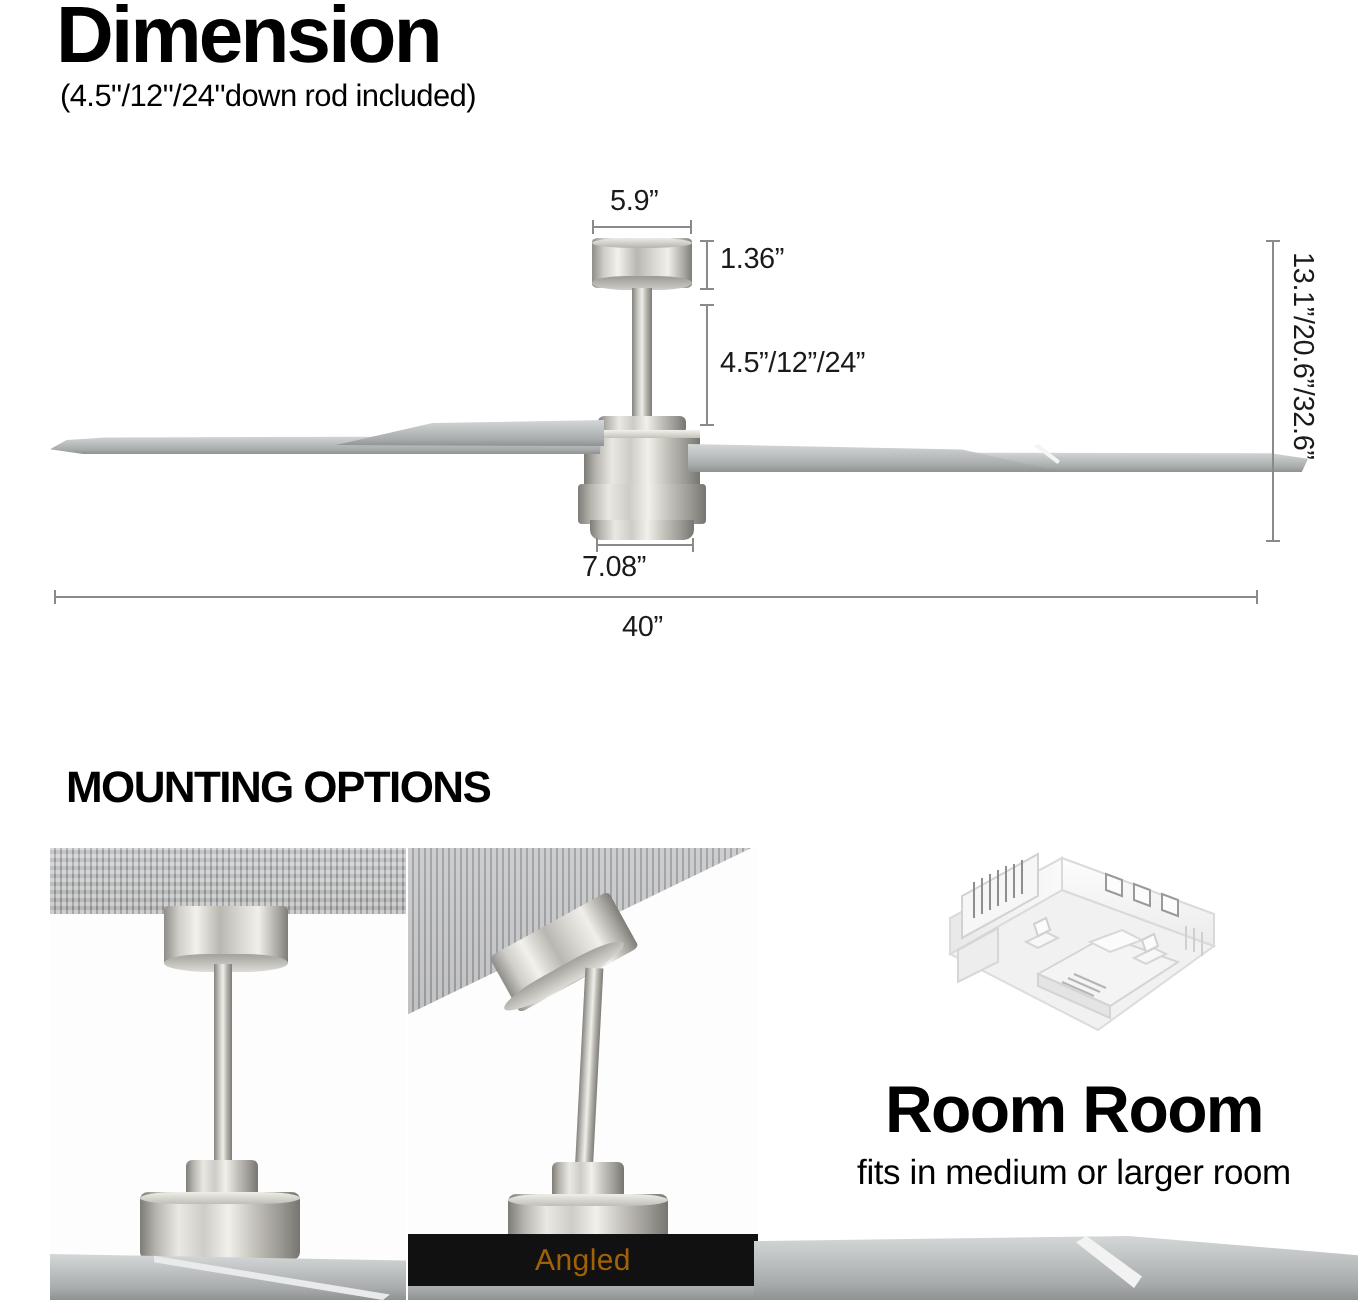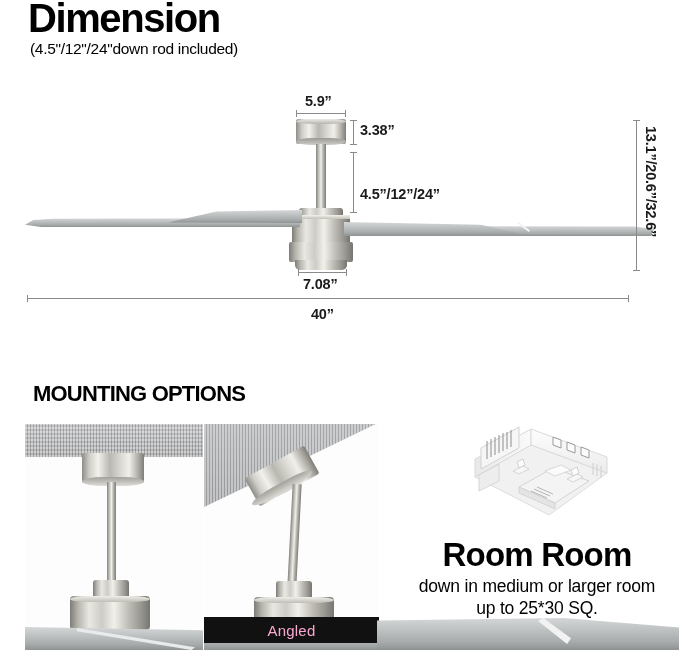--- a/index.html
+++ b/index.html
@@ -6,21 +6,21 @@
   body{width:679px;height:650px;position:relative;overflow:hidden;
        font-family:"Liberation Sans","DejaVu Sans",sans-serif;color:#000;}
   .abs{position:absolute;}
 
   
   #dim-title{left:28px;top:-2px;font-size:40px;font-weight:bold;letter-spacing:-1.4px;line-height:1;}
   #dim-sub{left:30px;top:40px;font-size:15.5px;letter-spacing:-.3px;}
   #mount-title{left:33px;top:383px;font-size:22px;font-weight:bold;letter-spacing:-.8px;line-height:1;}
 
   
-  #diagram{left:0;top:90px;width:679px;height:250px;font-weight:bold;}
+  #diagram{left:0;top:90px;width:679px;height:250px;}
 
   .dimtext{font-size:14.5px;color:#1a1a1a;letter-spacing:-.2px;white-space:nowrap;}
   .vert{writing-mode:vertical-rl;text-orientation:mixed;}
 
   
   .canopy{
     background:linear-gradient(90deg,#8e8d88 0%,#cfcec8 12%,#f2f1ec 26%,#b9b7b0 45%,
               #d9d8d2 62%,#f0efe9 76%,#a9a7a0 92%,#7e7d78 100%);
     border-radius:3px/2px;
   }
@@ -47,21 +47,21 @@
     background:
       repeating-linear-gradient(90deg,rgba(255,255,255,.35) 0 2px,rgba(120,120,120,.22) 2px 3px),
       repeating-linear-gradient(0deg,rgba(255,255,255,.25) 0 2px,rgba(110,110,110,.18) 2px 4px),
       linear-gradient(180deg,#b4b5b7 0%,#a2a3a5 60%,#98999b 100%);
   }
   .ceiling-ang{
     background:
       repeating-linear-gradient(90deg,rgba(255,255,255,.35) 0 2px,rgba(120,120,120,.22) 2px 3px),
       linear-gradient(180deg,#b4b5b7 0%,#a0a1a3 100%);
   }
-  .badge{background:#111;color:#f9a8d4;display:flex;align-items:center;justify-content:center;
+  .badge{background:#111;color:#a16207;display:flex;align-items:center;justify-content:center;
          font-size:15px;letter-spacing:.2px;}
 
   
   #room-title{font-size:33px;font-weight:bold;letter-spacing:-.8px;line-height:1;text-align:center;}
   .room-line{font-size:17.5px;letter-spacing:-.2px;text-align:center;line-height:1.22;}
 </style>
 </head>
 <body>
 
 <div class="abs" id="dim-title">Dimension</div>
@@ -74,28 +74,28 @@
   <div class="abs hline" style="left:296px;top:23px;width:50px;"></div>
   <div class="abs dimtext" style="left:305px;top:3px;">5.9”</div>
 
   <div class="abs canopy" style="left:296px;top:29px;width:50px;height:25px;"></div>
   <div class="abs" style="left:296px;top:29px;width:50px;height:5px;background:linear-gradient(180deg,#ecebe6,#b6b4ad);border-radius:50%/60%;"></div>
   <div class="abs" style="left:296px;top:48px;width:50px;height:7px;background:linear-gradient(180deg,#9b9993,#cecdc7);border-radius:50%/70%;"></div>
 
   <div class="abs tick-h" style="left:350px;top:30px;"></div>
   <div class="abs tick-h" style="left:350px;top:54px;"></div>
   <div class="abs vline" style="left:353px;top:30px;height:25px;"></div>
-  <div class="abs dimtext" style="left:360px;top:32px;">3.38”</div>
+  <div class="abs dimtext" style="left:360px;top:32px;">1.36”</div>
 
   <div class="abs rod" style="left:316px;top:54px;width:10px;height:69px;"></div>
 
   <div class="abs tick-h" style="left:350px;top:62px;"></div>
   <div class="abs tick-h" style="left:350px;top:122px;"></div>
   <div class="abs vline" style="left:353px;top:62px;height:61px;"></div>
-  <div class="abs dimtext" style="left:360px;top:96px;">4.5”/12”/24”</div>
+  <div class="abs dimtext" style="left:360px;top:84px;">4.5”/12”/24”</div>
 
   <div class="abs motor" style="left:299px;top:118px;width:44px;height:9px;border-radius:3px;"></div>
   <div class="abs motor" style="left:292px;top:125px;width:58px;height:30px;border-radius:2px;"></div>
   <div class="abs" style="left:292px;top:125px;width:58px;height:4px;background:linear-gradient(180deg,#f2f1eb,#c3c1ba);"></div>
   <div class="abs motor" style="left:289px;top:152px;width:64px;height:20px;border-radius:2px;"></div>
   <div class="abs motor" style="left:295px;top:170px;width:52px;height:10px;border-radius:0 0 5px 5px;"></div>
 
   <div class="abs blade" style="left:25px;top:128px;width:275px;height:9px;
        clip-path:polygon(0% 74%, 3% 22%, 10% 8%, 100% 0%, 100% 100%, 6% 100%);"></div>
   <div class="abs blade" style="left:168px;top:120px;width:134px;height:13px;
@@ -104,21 +104,21 @@
   <div class="abs blade" style="left:344px;top:136px;width:310px;height:10px;
        clip-path:polygon(0% 0%, 94% 6%, 100% 34%, 99% 100%, 2% 100%);"></div>
   <div class="abs blade" style="left:344px;top:132px;width:185px;height:14px;
        clip-path:polygon(0% 0%, 74% 20%, 100% 96%, 0% 100%);"></div>
   <div class="abs" style="left:500px;top:132px;width:30px;height:10px;background:#f4f4f4;
        clip-path:polygon(64% 0%,100% 84%,96% 100%,56% 10%);"></div>
 
   <div class="abs tick-v" style="left:298px;top:179px;"></div>
   <div class="abs tick-v" style="left:346px;top:179px;"></div>
   <div class="abs hline" style="left:298px;top:182px;width:49px;"></div>
-  <div class="abs dimtext" style="left:303px;top:186px;">7.08”</div>
+  <div class="abs dimtext" style="left:291px;top:186px;">7.08”</div>
 
   <div class="abs tick-h" style="left:633px;top:30px;"></div>
   <div class="abs tick-h" style="left:633px;top:180px;"></div>
   <div class="abs vline" style="left:636px;top:30px;height:151px;"></div>
   <div class="abs dimtext vert" style="left:643px;top:36px;">13.1”/20.6”/32.6”</div>
 
   <div class="abs tick-v" style="left:27px;top:205px;"></div>
   <div class="abs tick-v" style="left:628px;top:205px;"></div>
   <div class="abs hline" style="left:27px;top:208px;width:602px;"></div>
   <div class="abs dimtext" style="left:311px;top:216px;">40”</div>
@@ -220,20 +220,19 @@
 
       <g stroke="#cfcfcf" stroke-width="1">
         <line x1="136" y1="48" x2="136" y2="60"></line>
           <line x1="140" y1="49" x2="140" y2="61"></line>
         <line x1="144" y1="51" x2="144" y2="63"></line>
       </g>
     </svg>
   </div>
 
   <div class="abs" id="room-title" style="left:0;top:128px;width:284px;">Room Room</div>
-  <div class="abs room-line" style="left:0;top:166px;width:284px;">down in medium or larger room</div>
-  <div class="abs room-line" style="left:0;top:188px;width:284px;">up to 25*30 SQ.</div>
+  <div class="abs room-line" style="left:0;top:166px;width:284px;">fits in medium or larger room</div>
 
   <div class="abs blade" style="left:-18px;top:208px;width:302px;height:32px;
        clip-path:polygon(0% 8%,62% 0%,100% 30%,100% 100%,0% 100%);"></div>
   <div class="abs" style="left:110px;top:208px;width:66px;height:26px;background:#f2f2f2;
        clip-path:polygon(58% 0%,100% 78%,94% 100%,50% 12%);"></div>
 </div>
 
 </body></html>

